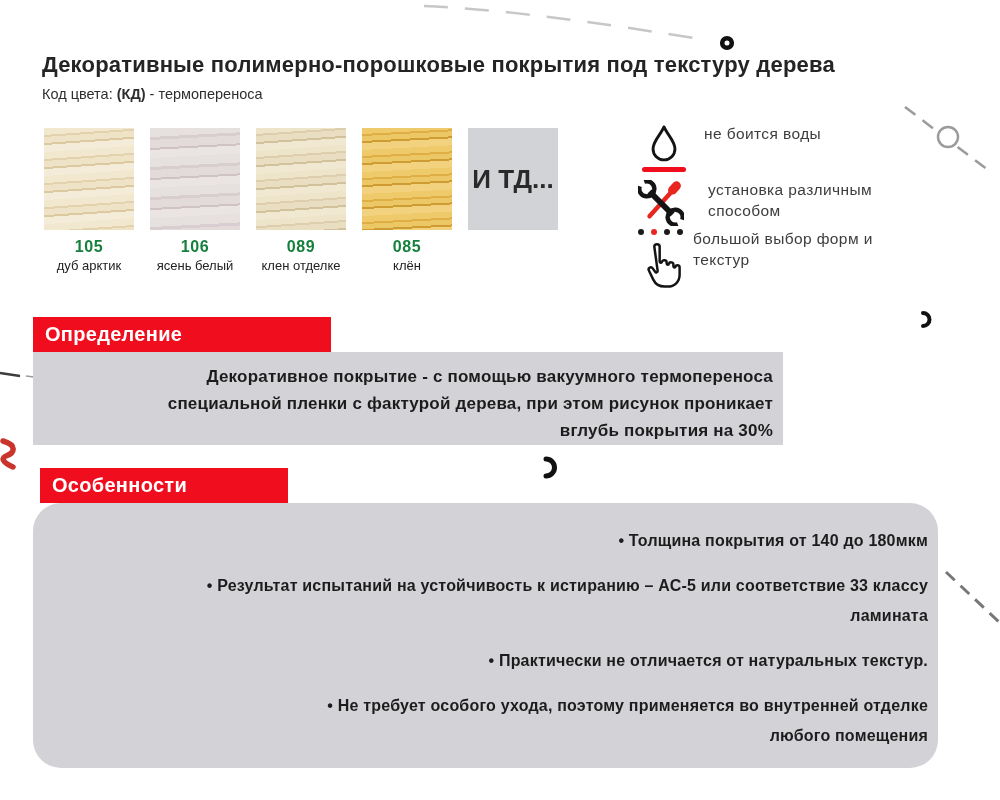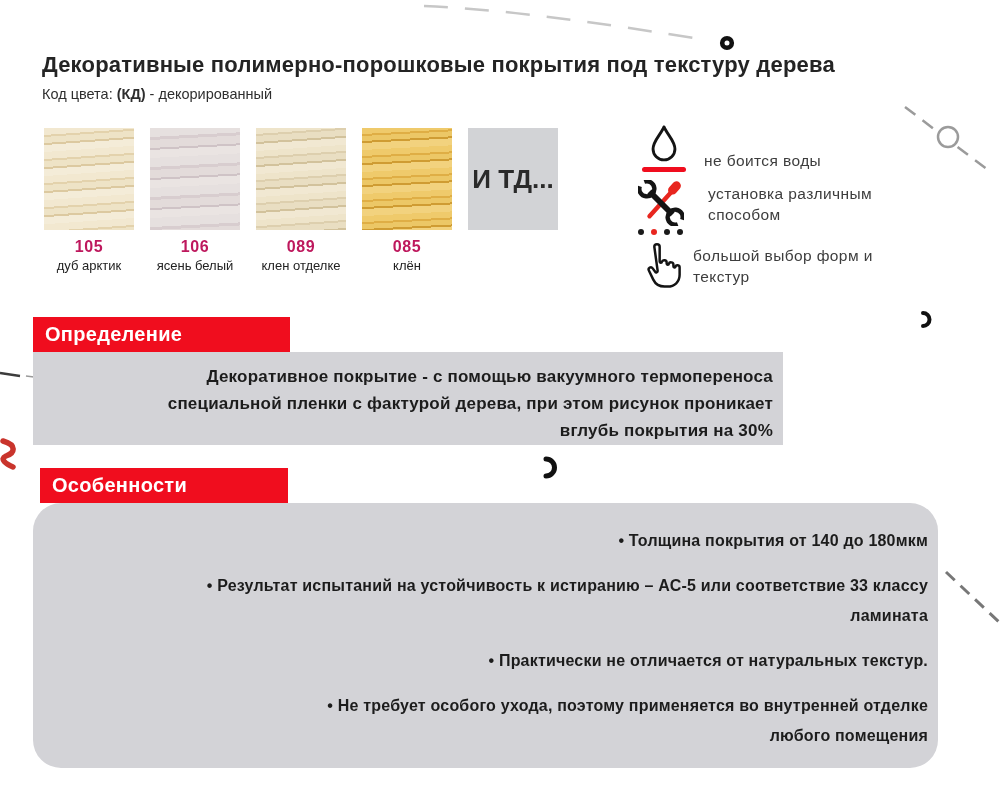--- a/index.html
+++ b/index.html
@@ -13,45 +13,45 @@
   .subtitle .code{font-weight:700;}
 
   
   .swatch-row{position:absolute;left:44px;top:128px;display:flex;gap:16px;}
   .swatch-cell{display:flex;flex-direction:column;align-items:center;width:90px;}
   .swatch{width:90px;height:102px;}
   .sw-105{background:repeating-linear-gradient(176deg,#f2e8d0 0 7px,#e3d2ac 7px 9px,#eee3c6 9px 15px,#dcc9a0 15px 17px,#f4ecd8 17px 24px);}
   .sw-106{background:repeating-linear-gradient(177deg,#e6e0df 0 9px,#d8cdcf 9px 12px,#e3dbda 12px 20px,#cfc3c6 20px 22px,#eae4e2 22px 30px);}
   .sw-089{background:repeating-linear-gradient(176deg,#eee4ca 0 6px,#ddcfae 6px 8px,#e9dec2 8px 14px,#d2c29c 14px 16px,#f1e8d2 16px 23px);}
   .sw-085{background:repeating-linear-gradient(177deg,#efca6b 0 6px,#dfae45 6px 8px,#ecc766 8px 13px,#cf9c33 13px 15px,#f2d27e 15px 22px);}
-  .swatch-code{margin-top:8px;font-size:16px;font-weight:600;letter-spacing:.6px;color:#be185d;}
+  .swatch-code{margin-top:8px;font-size:16px;font-weight:600;letter-spacing:.6px;color:#15803d;}
   .swatch-name{margin-top:2px;font-size:13px;font-weight:500;color:#222;white-space:nowrap;}
   .etc-box{width:90px;height:102px;background:#d2d3d6;display:flex;align-items:center;justify-content:center;
            font-size:26px;font-weight:700;color:#2a2a2a;}
 
   
-  .benefit{position:absolute;display:flex;align-items:flex-end;}
+  .benefit{position:absolute;display:flex;align-items:flex-start;}
   .benefit-label{font-size:15.5px;color:#3d3d3d;letter-spacing:.4px;line-height:1.35;}
   .benefit-1{left:642px;top:124px;}
   .benefit-1 .benefit-label{margin-left:18px;width:200px;}
   .benefit-2{left:638px;top:180px;}
   .benefit-2 .benefit-label{margin-left:24px;width:225px;}
   .benefit-3{left:638px;top:229px;}
   .benefit-3 .benefit-label{margin-left:10px;width:230px;}
   .icon-col{display:flex;flex-direction:column;align-items:center;}
   .red-bar{width:44px;height:5px;border-radius:2.5px;background:#f00d1e;margin-top:3px;}
   .dots-row{display:flex;gap:7px;margin-bottom:3px;}
   .dot{width:6px;height:6px;border-radius:50%;background:#1a1a1a;}
   .dot.red{background:#e8261f;}
 
   
   .section-header{position:absolute;left:33px;height:35px;background:#f00d1e;color:#fff;
                   font-size:20px;font-weight:700;line-height:35px;padding-left:12px;
                   letter-spacing:.3px;box-sizing:border-box;}
-  .hdr-definition{top:317px;width:257px;}
+  .hdr-definition{top:317px;width:298px;}
   .hdr-features{top:468px;width:248px;margin-left:7px;}
   .panel{position:absolute;left:33px;background:#d3d3d7;box-sizing:border-box;color:#1c1c1c;text-align:right;}
   .panel-definition{top:352px;width:750px;height:93px;padding:11px 10px 0 9px;
                     font-size:17px;font-weight:600;line-height:27px;}
   .panel-features{top:503px;width:905px;height:265px;padding:23px 10px 0 9px;
                   font-size:16px;font-weight:600;border-radius:28px;}
   .bullet{margin-bottom:15px;}
   .b-line{line-height:30px;letter-spacing:.2px;}
   .b-line.first::before{content:"\2022\00a0";}
 
@@ -71,21 +71,21 @@
     <path d="M923 313 A 6.5 6.5 0 0 1 923 326" fill="none" stroke="#111" stroke-width="4" stroke-linecap="round"></path>
     <line x1="0" y1="373" x2="20" y2="376" stroke="#3c3c3c" stroke-width="2.5"></line>
     <line x1="26" y1="376" x2="34" y2="377" stroke="#999" stroke-width="1.5"></line>
     <path d="M3 441 C 17 445 15 453 6 456 C -1 459 6 464 13 467" fill="none" stroke="#c9342c" stroke-width="5.5" stroke-linecap="round"></path>
     <path d="M546 459 A 8.5 8.5 0 0 1 546 476" fill="none" stroke="#111" stroke-width="5" stroke-linecap="round"></path>
     <line x1="946" y1="572" x2="1000" y2="623" stroke="#777" stroke-width="3" stroke-dasharray="12 8"></line>
   </svg>
 
   <div class="title">Декоративные полимерно-порошковые покрытия под текстуру дерева</div>
   <div class="subtitle">
-    <span>Код цвета: </span><span class="code">(КД)</span><span> - декорированный</span>
+    <span>Код цвета: </span><span class="code">(КД)</span><span> - термопереноса</span>
   </div>
 
   <div class="swatch-row">
     <div class="swatch-cell">
       <div class="swatch sw-105"></div>
       <div class="swatch-code">105</div>
       <div class="swatch-name">дуб арктик</div>
     </div>
     <div class="swatch-cell">
       <div class="swatch sw-106"></div>

